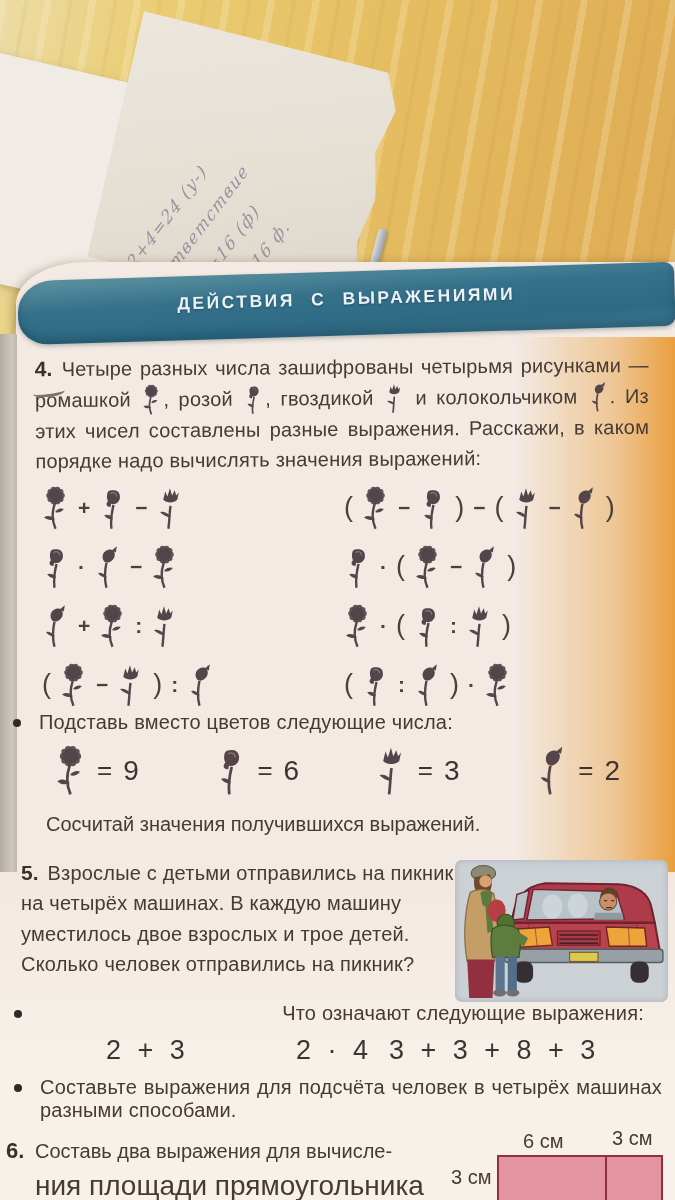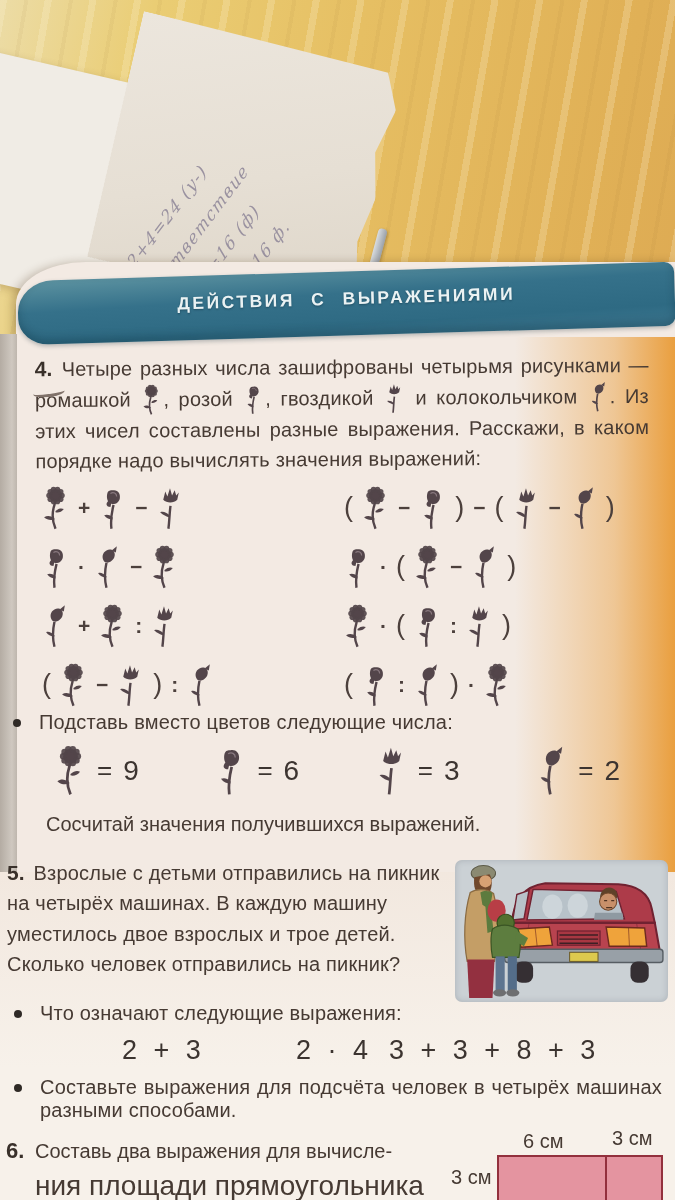--- a/index.html
+++ b/index.html
@@ -74,30 +74,30 @@
   .dot{width:8px;height:8px;border-radius:50%;background:#2f2a26;margin:8px 18px 0 0;flex:none;}
   .bullet-text{font-size:20px;letter-spacing:.2px;}
 
   .sub-bullet{left:13px;top:366px;width:640px;}
   .values-row{position:absolute;left:55px;top:400px;width:565px;display:flex;justify-content:space-between;}
   .val-item{display:flex;align-items:center;gap:11px;}
   .eq{font-size:26px;font-weight:500;color:#3c3430;}
   .num{font-size:28px;font-weight:500;color:#3c3430;}
   .compute-line{position:absolute;left:46px;top:468px;font-size:20px;}
 
-  .p5-text{position:absolute;left:7px;top:513px;width:440px;}
+  .p5-text{position:absolute;left:21px;top:513px;width:440px;}
   .p5-text .para{display:inline;}
   .p5-pic{position:absolute;left:455px;top:515px;width:213px;height:142px;border-radius:7px;
     background:#cbd1d5;overflow:hidden;box-shadow:inset 0 0 6px rgba(70,80,90,.25);}
 
-  .q-bullet{left:14px;top:657px;width:630px;}
+  .q-bullet{left:14px;top:657px;width:630px;justify-content:space-between;}
   .expr-nums{position:absolute;left:0;top:690px;width:675px;height:40px;
     font-size:27px;font-weight:500;color:#3c3430;letter-spacing:1px;word-spacing:7px;}
   .expr-nums span{position:absolute;white-space:nowrap;}
-  .en-0{left:122px;} .en-1{left:273px;margin-left:23px;} .en-2{left:389px;}
+  .en-0{left:106px;} .en-1{left:273px;margin-left:23px;} .en-2{left:389px;}
 
   .make-bullet{left:14px;top:731px;width:648px;}
   .make-bullet .bullet-text{text-align:justify;width:628px;}
 
   .p6-num{position:absolute;left:6px;top:793px;font-weight:bold;font-size:22px;color:#39302a;}
   .p6-line1{position:absolute;left:35px;top:795px;width:410px;font-size:20px;}
   .p6-line2{position:absolute;left:35px;top:825px;width:430px;font-size:28px;}
   .p6-side-label{position:absolute;left:451px;top:821px;font-size:20px;}
   .rect-label-6{position:absolute;left:523px;top:785px;font-size:20px;}
   .rect-label-3{position:absolute;left:612px;top:782px;font-size:20px;}

